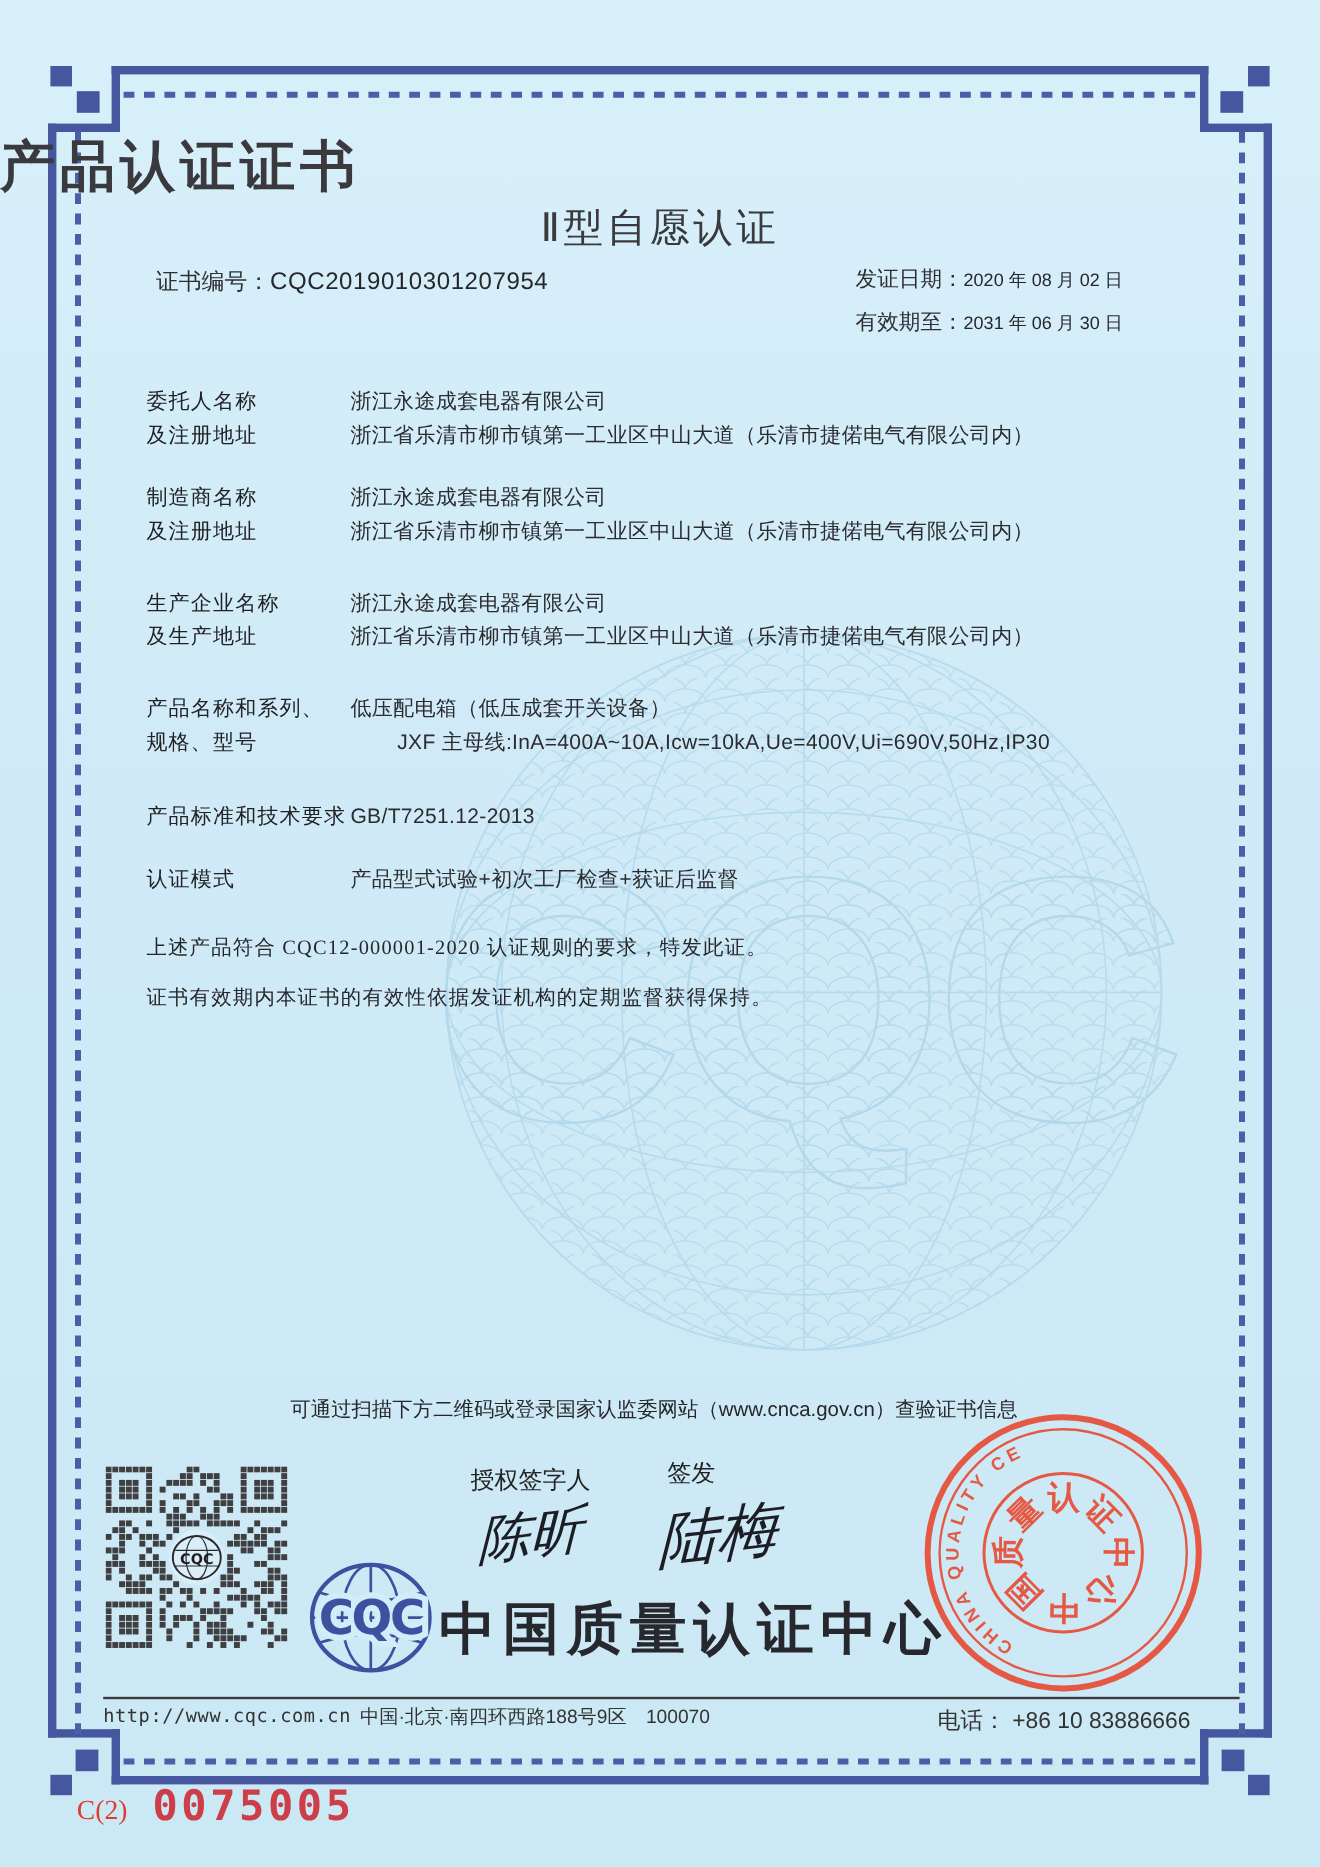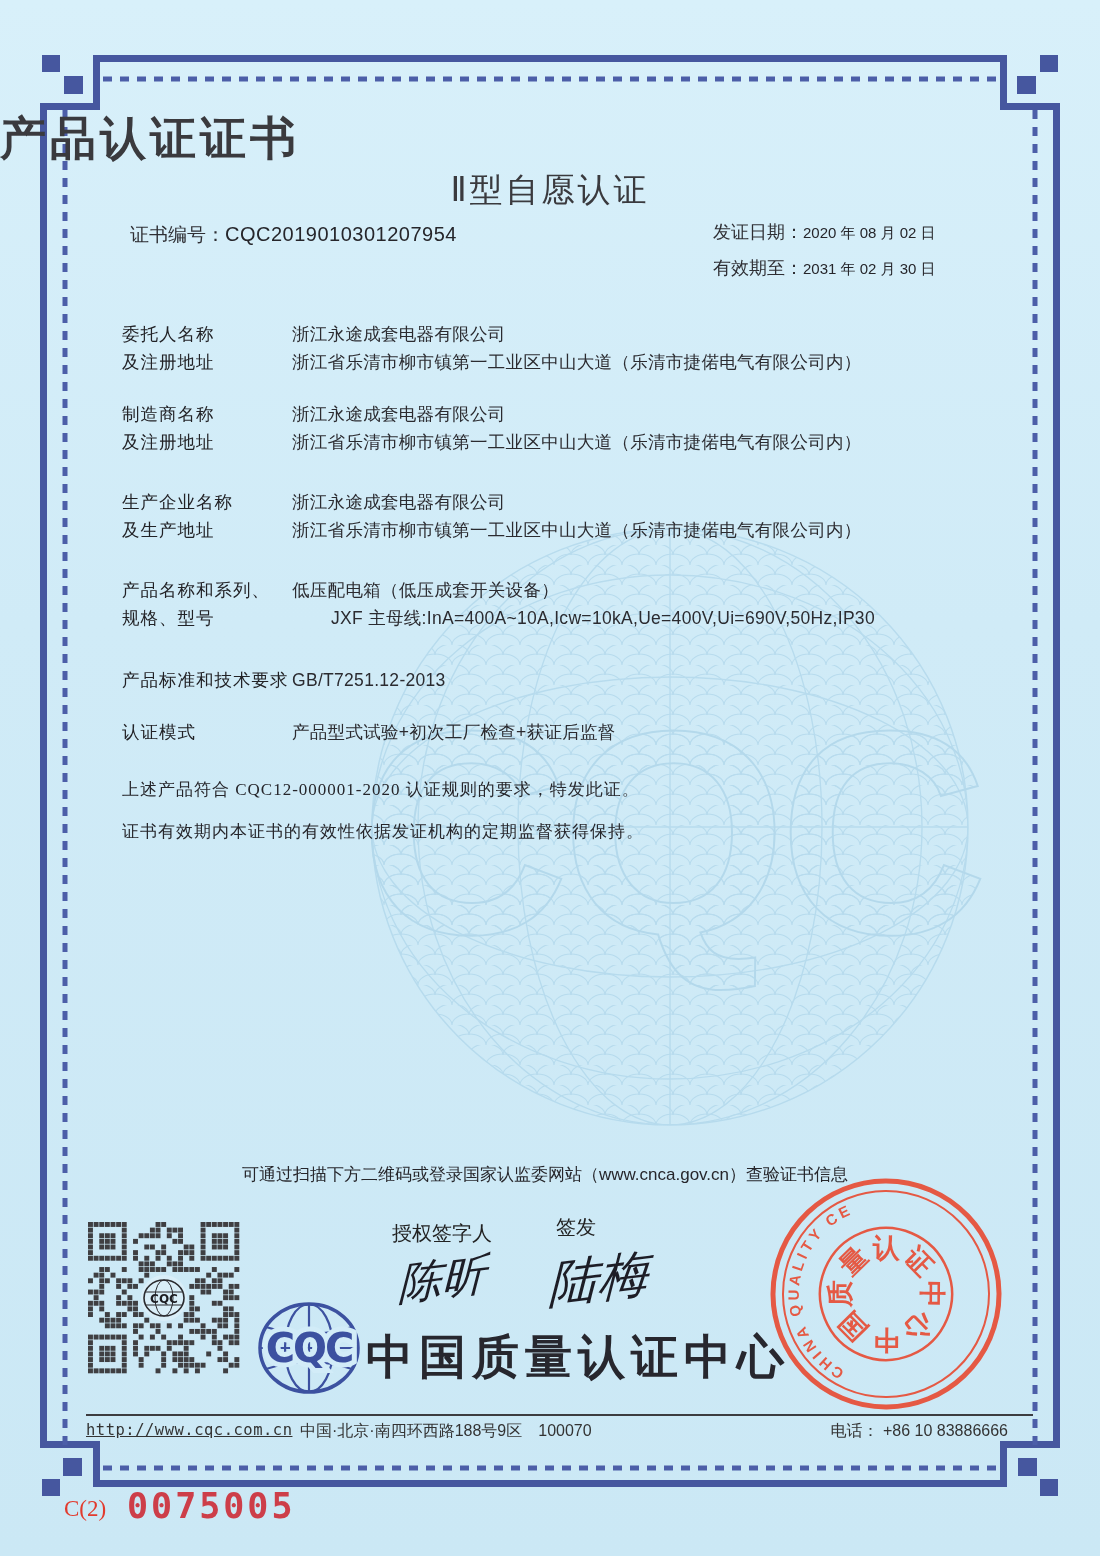--- a/index.html
+++ b/index.html
@@ -30,23 +30,23 @@
   .verify{left:0;top:1163px;width:1090px;text-align:center;font-size:17px;color:#26262b;}
   
   .sig-label{font-size:20px;color:#222;}
   .sig-name{font-family:"Liberation Serif","DejaVu Serif",serif;font-style:italic;
             color:#1d1d26;transform:rotate(-7deg) skewX(-8deg);}
   
   .org-name{left:366px;top:1326px;font-size:47px;font-weight:600;letter-spacing:6px;color:#27272e;}
   
   .footer-rule{left:86px;top:1414px;width:947px;border-top:2px solid #3c3c40;height:0;}
   .footer-web{left:86px;top:1421px;font-family:"DejaVu Sans Mono","Liberation Mono",monospace;
-              font-size:15.5px;color:#333;letter-spacing:0.5px;text-decoration:underline;}
+              font-size:15.5px;color:#333;letter-spacing:0.5px;}
   .footer-addr{left:300px;top:1421px;width:500px;font-size:16px;color:#333;}
-  .footer-phone{right:92px;top:1421px;font-size:16px;color:#333;text-align:center;}
+  .footer-phone{right:108px;top:1421px;font-size:19px;color:#333;text-align:center;}
   .serial-prefix{left:64px;top:1496px;font-family:"Liberation Serif","DejaVu Serif",serif;
                  font-size:23px;color:#e23b2e;}
   .serial-num{left:127px;top:1486px;font-family:"DejaVu Sans Mono","Liberation Mono",monospace;
               font-size:35px;font-weight:700;letter-spacing:3px;color:#cd3e49;}
 </style>
 </head>
 <body>
 
 <div class="page">
 
@@ -112,21 +112,21 @@
   <div class="abs title">产品认证证书</div>
   <div class="abs subtitle">Ⅱ型自愿认证</div>
 
   <div class="abs certno-row">
     <span class="kai">证书编号：</span><span class="v">CQC2019010301207954</span>
   </div>
   <div class="abs date-row" style="top:220px;">
     <span class="kai">发证日期：</span><span class="v">2020 年 08 月 02 日</span>
   </div>
   <div class="abs date-row" style="top:256px;">
-    <span class="kai">有效期至：</span><span class="v">2031 年 02 月 30 日</span>
+    <span class="kai">有效期至：</span><span class="v">2031 年 06 月 30 日</span>
   </div>
 
   <div class="abs row" style="top:324px;">
     <span class="lbl">委托人名称</span>
     <span class="val">浙江永途成套电器有限公司</span>
   </div>
   <div class="abs row" style="top:352px;">
     <span class="lbl">及注册地址</span>
     <span class="val">浙江省乐清市柳市镇第一工业区中山大道（乐清市捷偌电气有限公司内）</span>
   </div>

